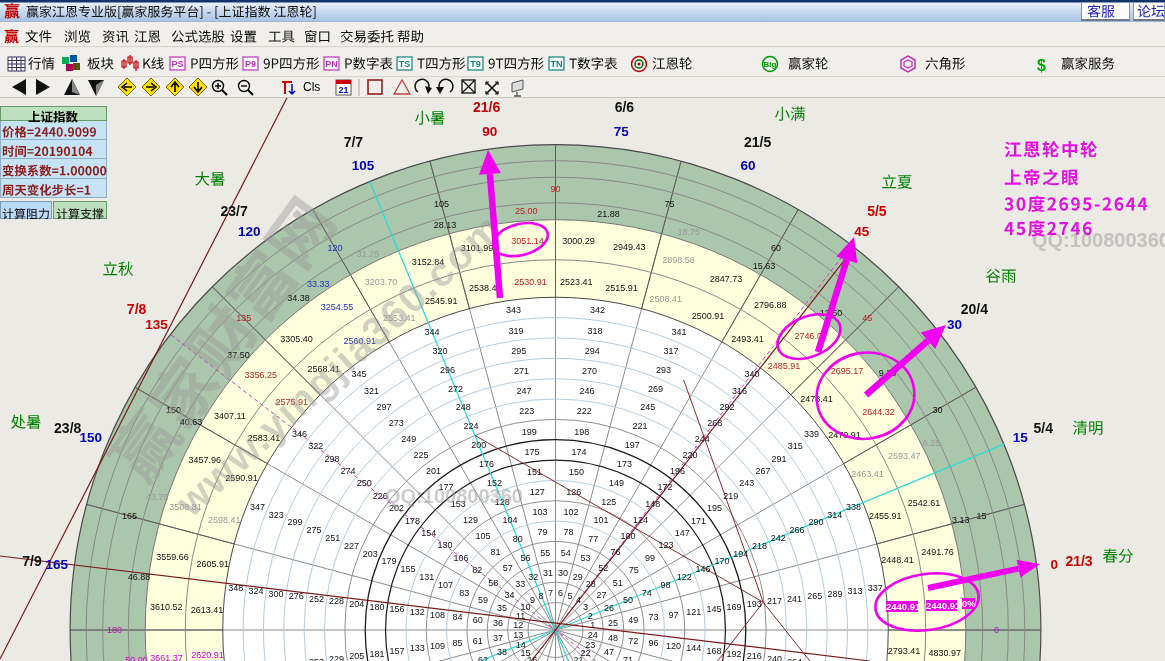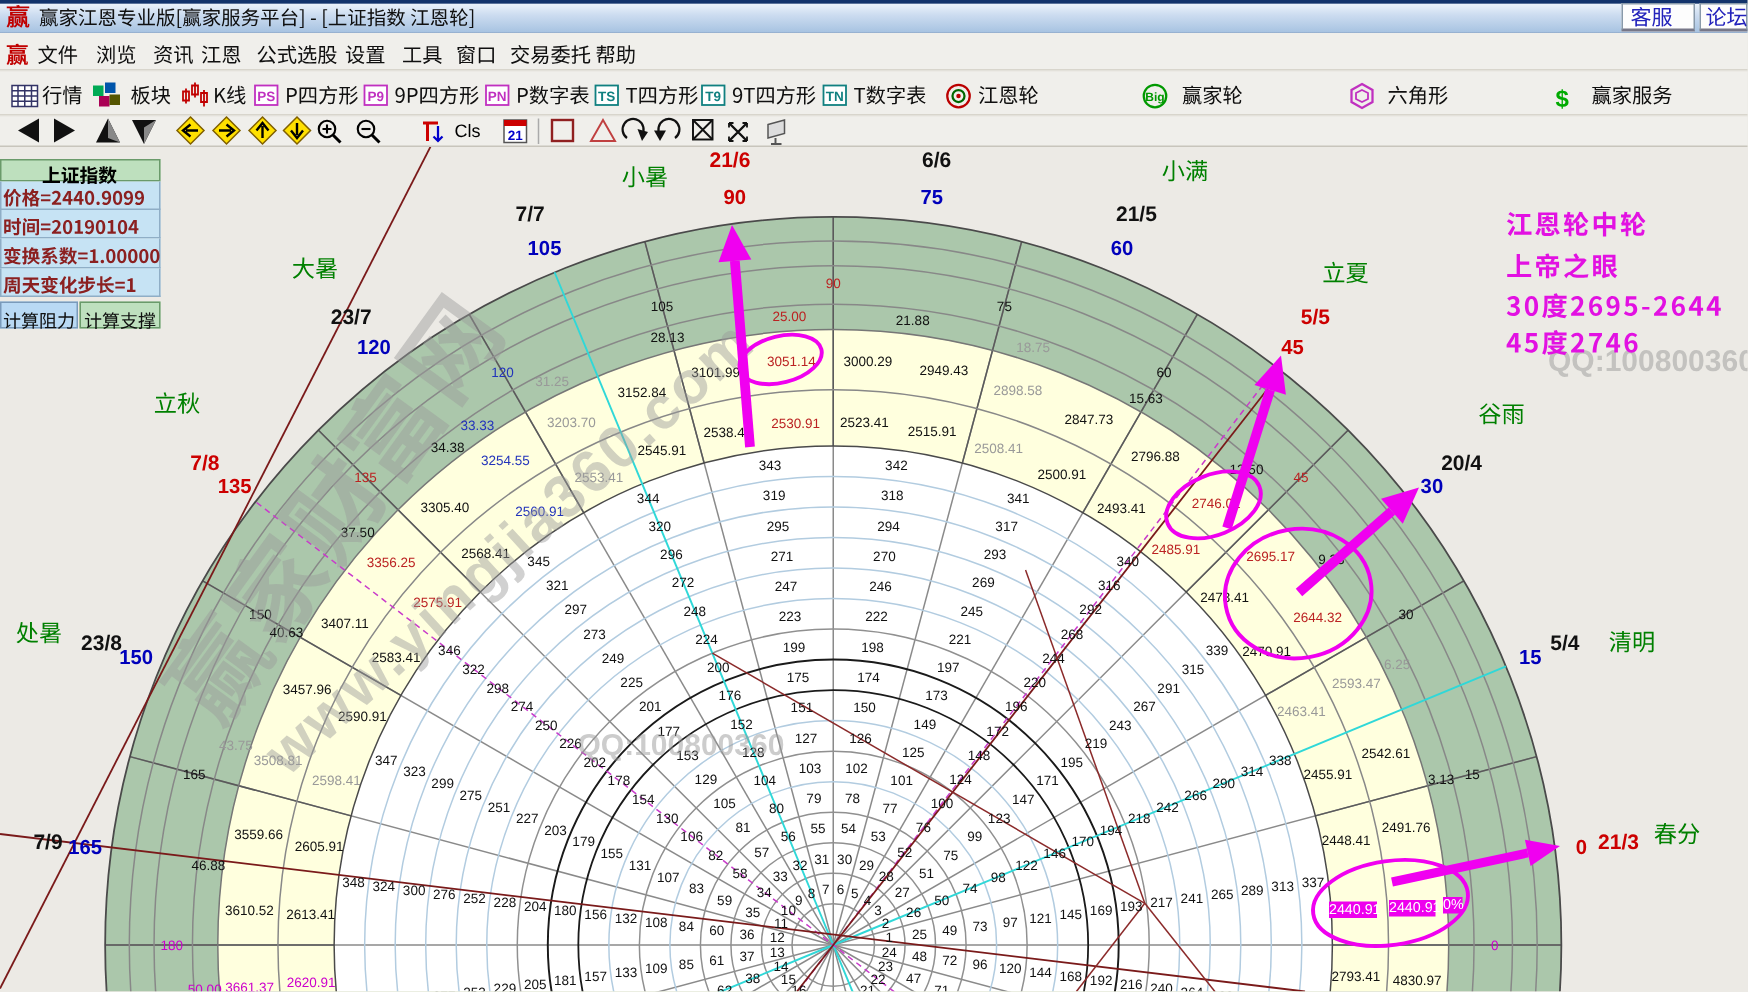--- a/index.html
+++ b/index.html
@@ -6,21 +6,21 @@
 #title{position:absolute;left:0;top:0;width:1165px;height:22px;background:linear-gradient(180deg,#12336B 0,#12336B 2px,#E9F1FA 3px,#CCDCF0 10px,#A9C4E2 21px,#8FA8C8 22px)}
 #menubar{position:absolute;left:0;top:22px;width:1165px;height:25px;background:#F0EFEB;border-bottom:1px solid #D8D5CC}
 #tb1{position:absolute;left:0;top:48px;width:1165px;height:29px;background:#F0EFEB;border-bottom:1px solid #D8D5CC}
 #tb2{position:absolute;left:0;top:78px;width:1165px;height:20px;background:#F0EFEB;border-bottom:1px solid #C8C5BC}
 #canvas{position:absolute;left:0;top:98px;width:1165px;height:563px;background:#ECEAE5;overflow:hidden}
 #wheel{position:absolute;left:0;top:0;z-index:1}
 .btn{position:absolute;background:#FDFDFD;border:1px solid #8899AA;border-bottom:2px solid #778;z-index:0}
 #panel{position:absolute;left:0;top:8px;z-index:3}
 .prow{position:absolute;left:0;width:107px;height:19.4px;background:#C6E3F4;border:1px solid #8FAEC6;border-top:none}
 #ovl{position:absolute;left:0;top:0;z-index:4}
-.mbox{position:absolute;background:#EE00EE;color:#fff;font-size:9.5px;font-weight:normal;text-align:center;line-height:11px;z-index:5;font-family:"Liberation Sans",sans-serif}
+.mbox{position:absolute;background:#EE00EE;color:#fff;font-size:9.5px;font-weight:bold;text-align:center;line-height:11px;z-index:5;font-family:"Liberation Sans",sans-serif}
 </style></head>
 <body>
 <div id="title"></div>
 <div class="btn" style="left:1081px;top:2px;width:49px;height:19px"></div>
 <div class="btn" style="left:1133px;top:2px;width:32px;height:19px"></div>
 <div id="menubar"></div>
 <div id="tb1"></div>
 <div id="tb2"></div>
 <div id="canvas">
 <svg id="wheel" width="1165" height="563" viewBox="0 98 1165 563" font-family="Liberation Sans">

